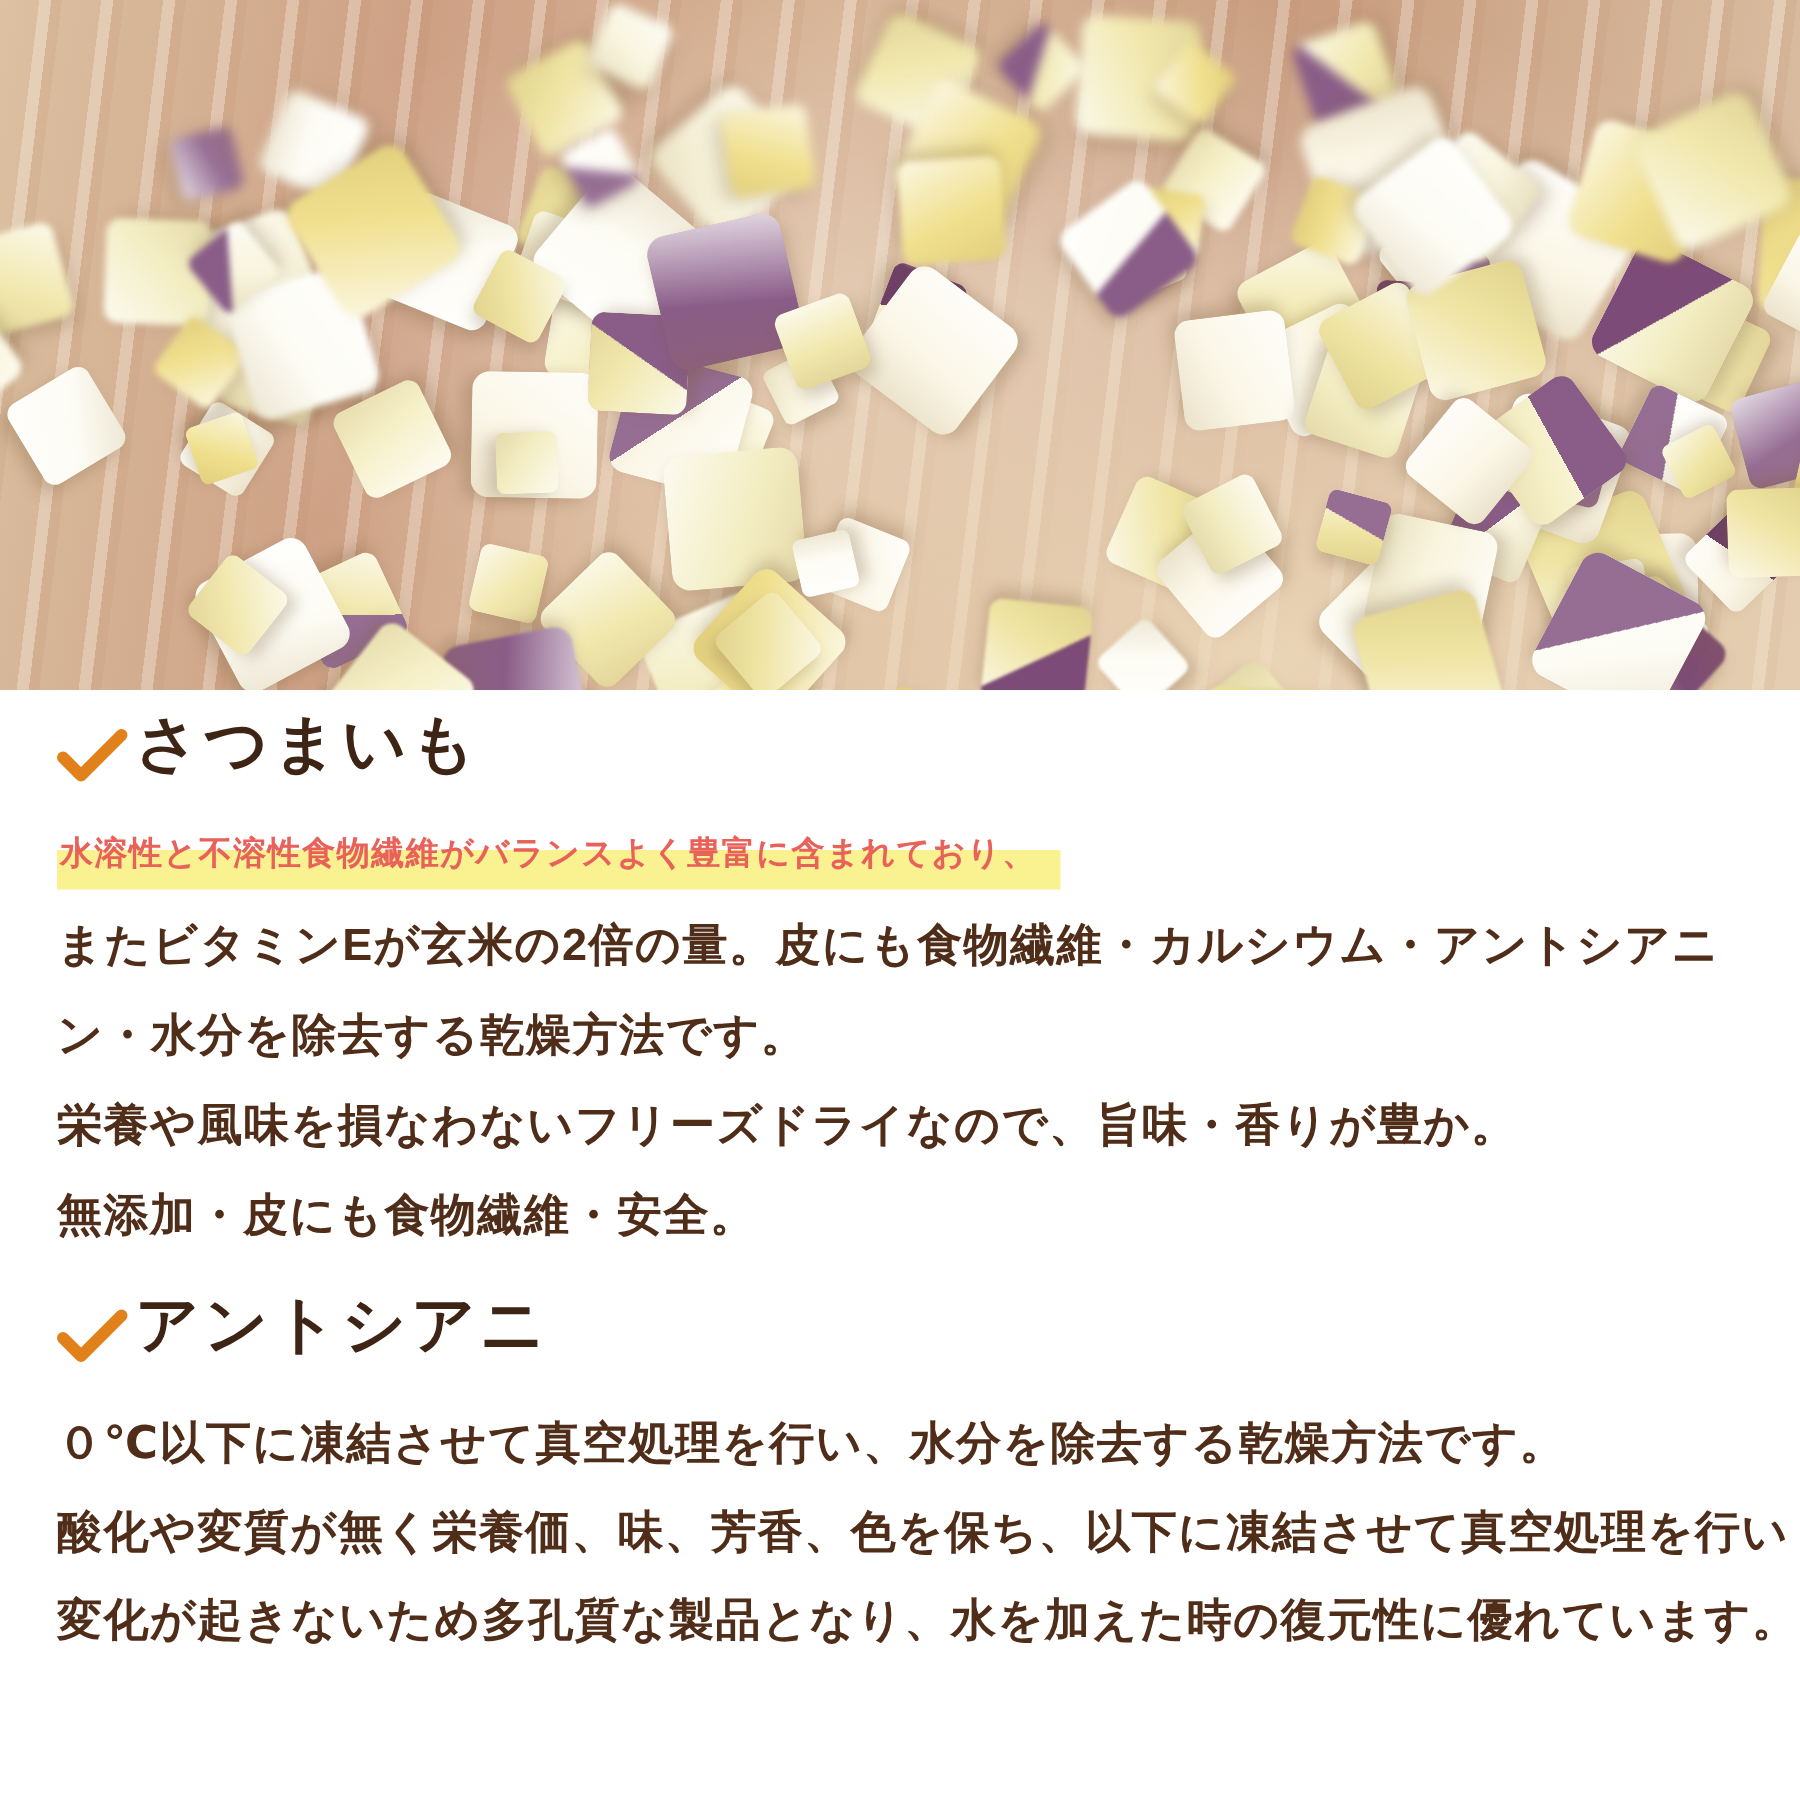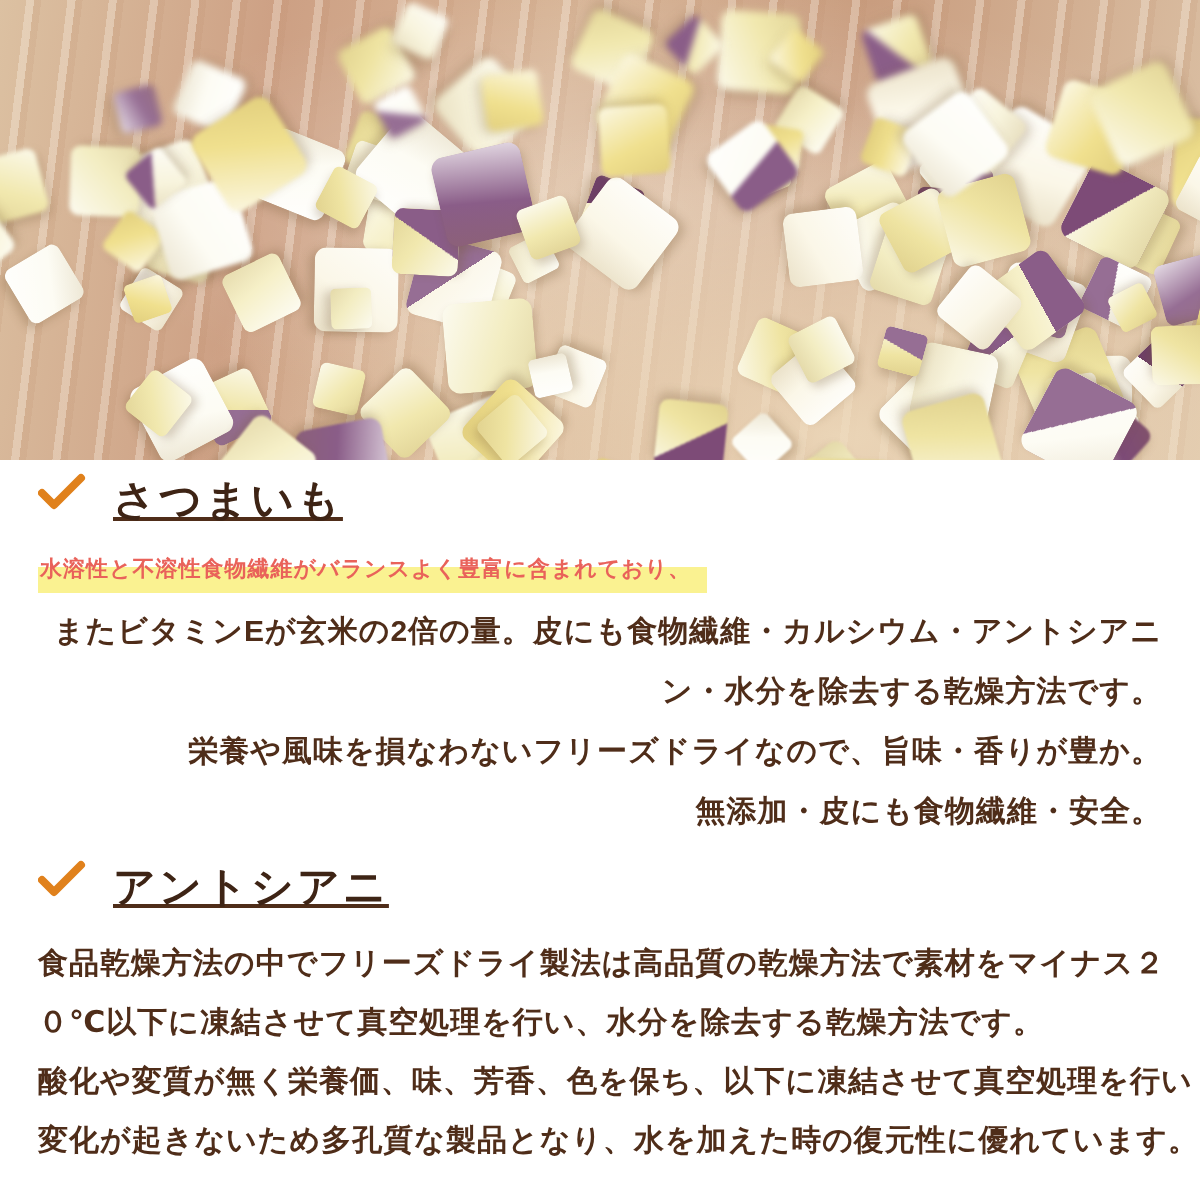--- a/index.html
+++ b/index.html
@@ -20,38 +20,38 @@
         rgba(186,136,102,.14) 34px 41px),
       linear-gradient(100deg,#dcc1a2 0%,#cda084 22%,#d8b698 45%,#c99d7f 68%,#dcc2a6 100%);
   }
   .cube{
     position:absolute;border-radius:14%;
     box-shadow:2px 6px 10px rgba(120,88,55,.28);
   }
   
   .content{padding:0 38px;color:var(--body-color,#4f2d19);}
   .heading-row{
-    display:flex;align-items:flex-start;gap:27px;height:52px;text-decoration:underline;
+    display:flex;align-items:flex-end;gap:4px;height:52px;
   }
   .heading-row.first{margin-top:12px;}
   .heading-row.second{margin-top:18px;}
   .check-icon{flex:0 0 auto;display:block;}
   .heading-text{
     font-size:42px;font-weight:800;letter-spacing:3px;
     color:var(--heading-color,#3e2415);
   }
   .highlight-row{margin-top:24px;line-height:42px;}
   .highlight{
     display:inline-block;font-size:22px;font-weight:700;letter-spacing:1px;
     color:var(--hl-text,#e9625a);
     background:linear-gradient(to bottom, rgba(0,0,0,0) 42%, var(--hl-bg,#faf291) 42%);
     padding:0 16px 3px 2px;
   }
   .body-block{font-size:30px;font-weight:700;letter-spacing:1px;}
-  .body-block.first{margin-top:8px;text-align:right;}
+  .body-block.first{margin-top:8px;}
   .body-block.first .line{line-height:60px;height:60px;}
   .body-block.second{margin-top:22px;}
   .body-block.second .line{line-height:59px;height:59px;}
   .line{white-space:nowrap;}
 </style>
 </head>
 <body>
 
 <div class="photo">
     <div class="cube" style="left: 369.9px; top: 167.8px; width: 62.5px; height: 62.5px; transform: rotate(59deg); background-color: rgb(248, 244, 221); background-image: linear-gradient(149deg, rgba(255, 255, 255, 0.75), rgba(255, 255, 255, 0) 58%, rgba(150, 115, 40, 0.16));"></div>
@@ -192,19 +192,18 @@
   </div>
 
   <div class="heading-row second">
     <svg class="check-icon" width="48" height="40" viewBox="0 0 48 40">
       <polyline points="4,21 16,33 43,6" fill="none" stroke="#e0811c" stroke-width="8" stroke-linecap="round" stroke-linejoin="round"></polyline>
     </svg>
     <span class="heading-text">アントシアニ</span>
   </div>
 
   <div class="body-block second">
-    <div class="line">食品乾燥方法の中でフリーズドライ製法は高品質の乾燥方法で素材をマイナス２</div>
     <div class="line">０℃以下に凍結させて真空処理を行い、水分を除去する乾燥方法です。</div>
     <div class="line">酸化や変質が無く栄養価、味、芳香、色を保ち、以下に凍結させて真空処理を行い</div>
     <div class="line">変化が起きないため多孔質な製品となり、水を加えた時の復元性に優れています。</div>
   </div>
 
 </div>
 
 </body></html>

